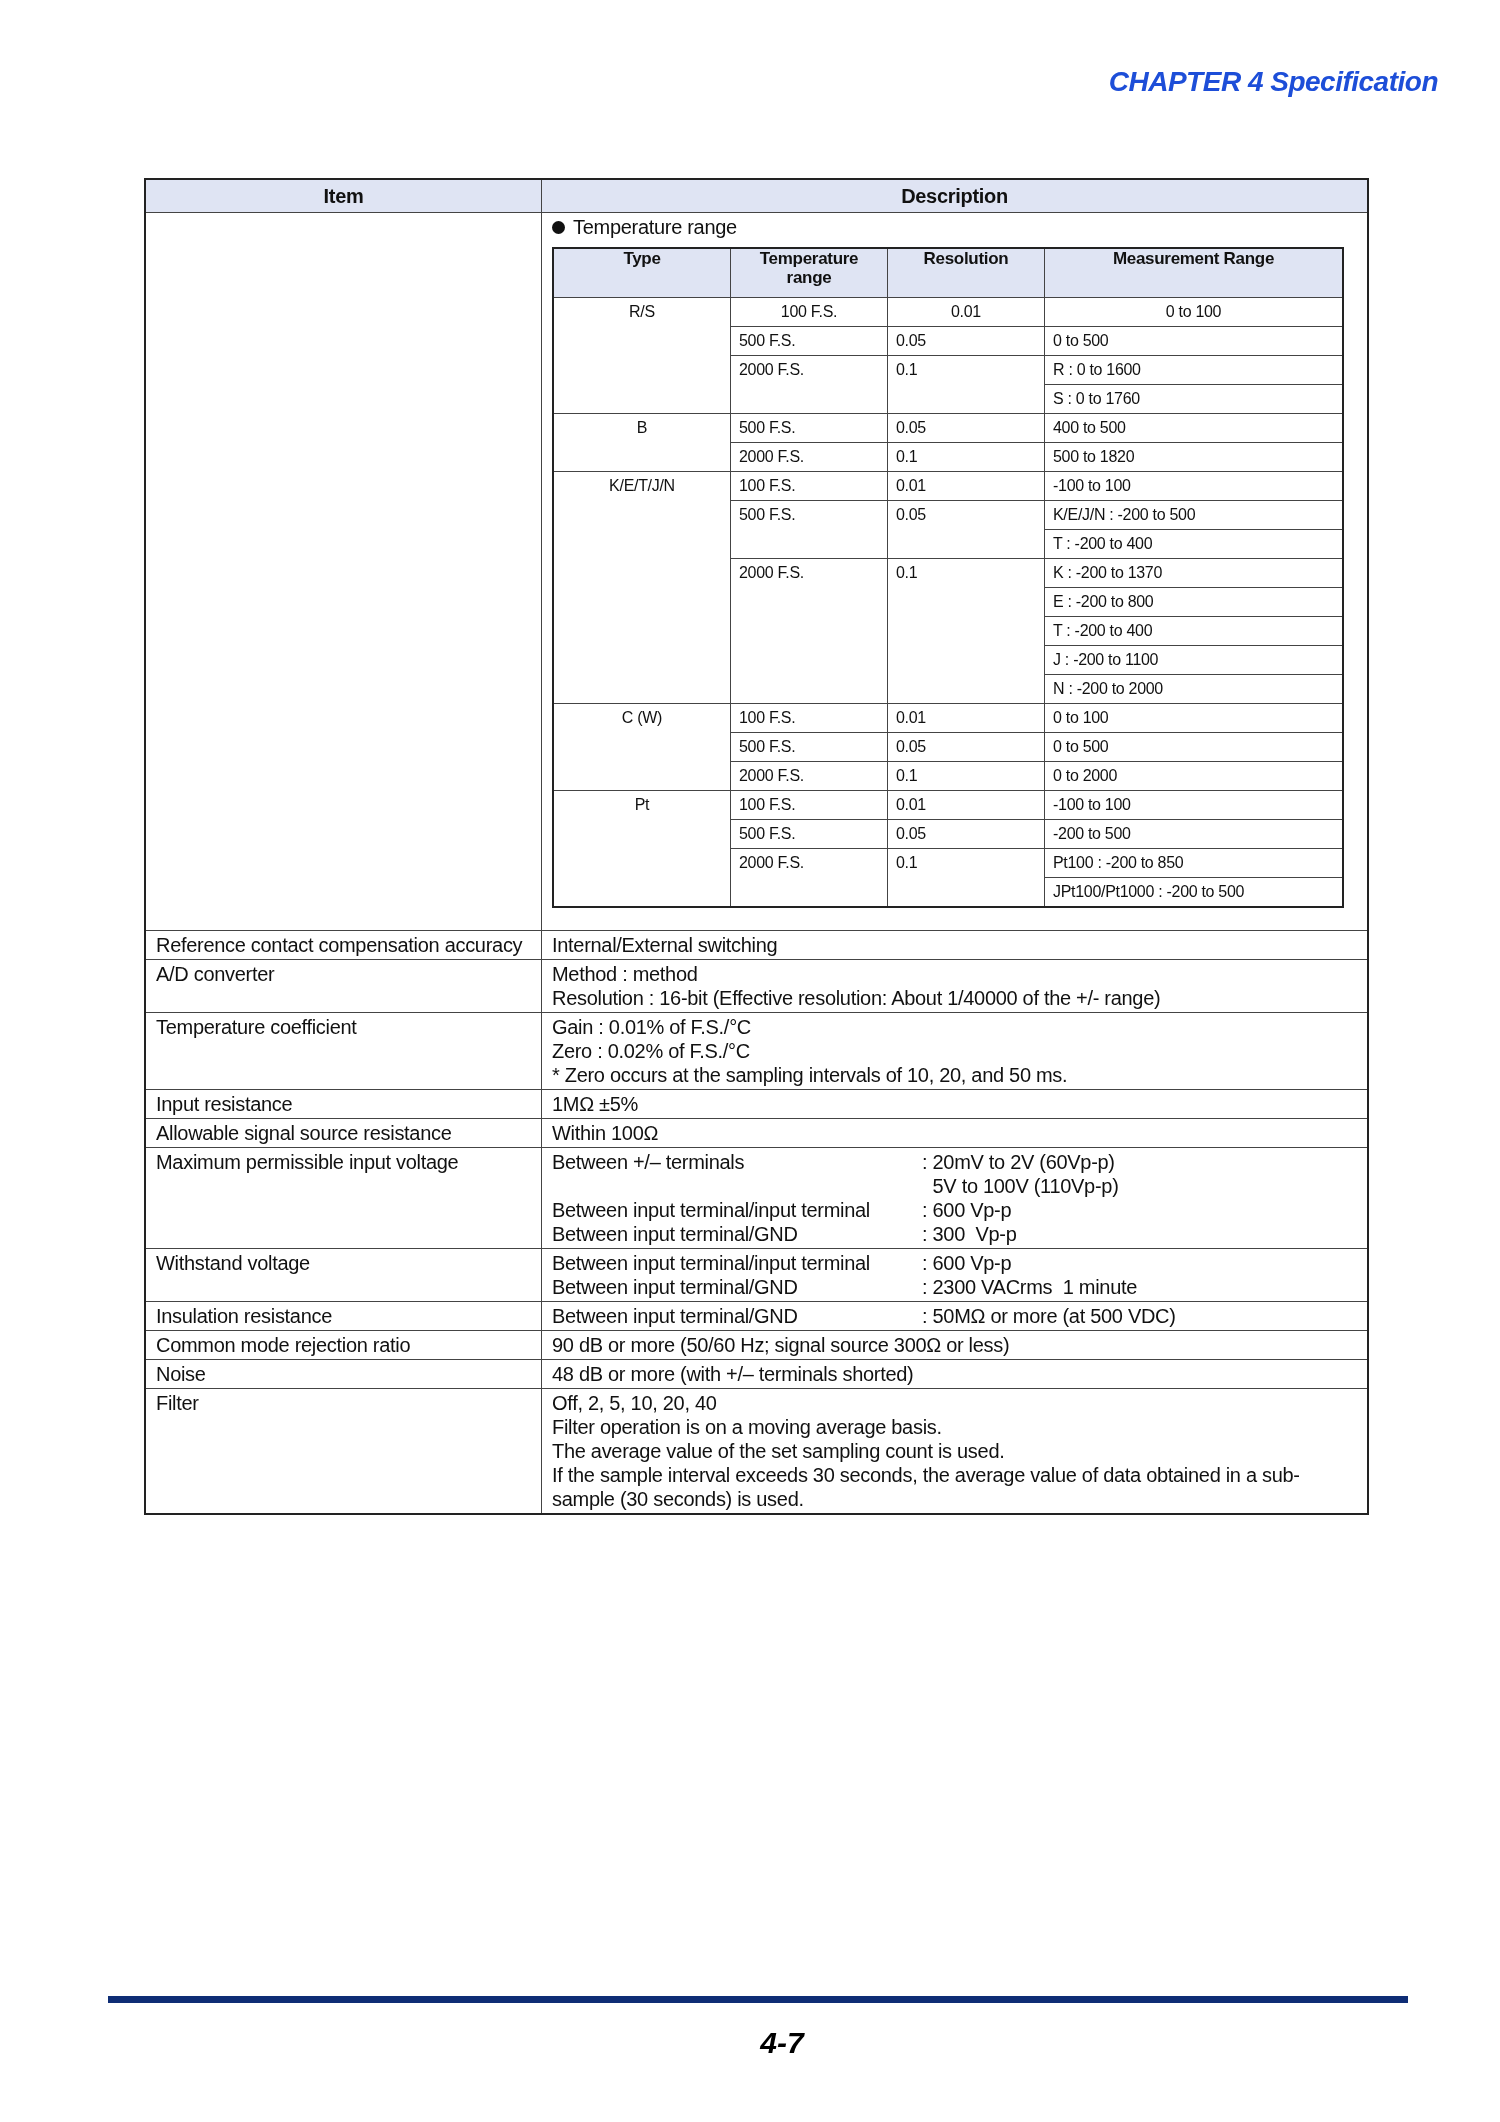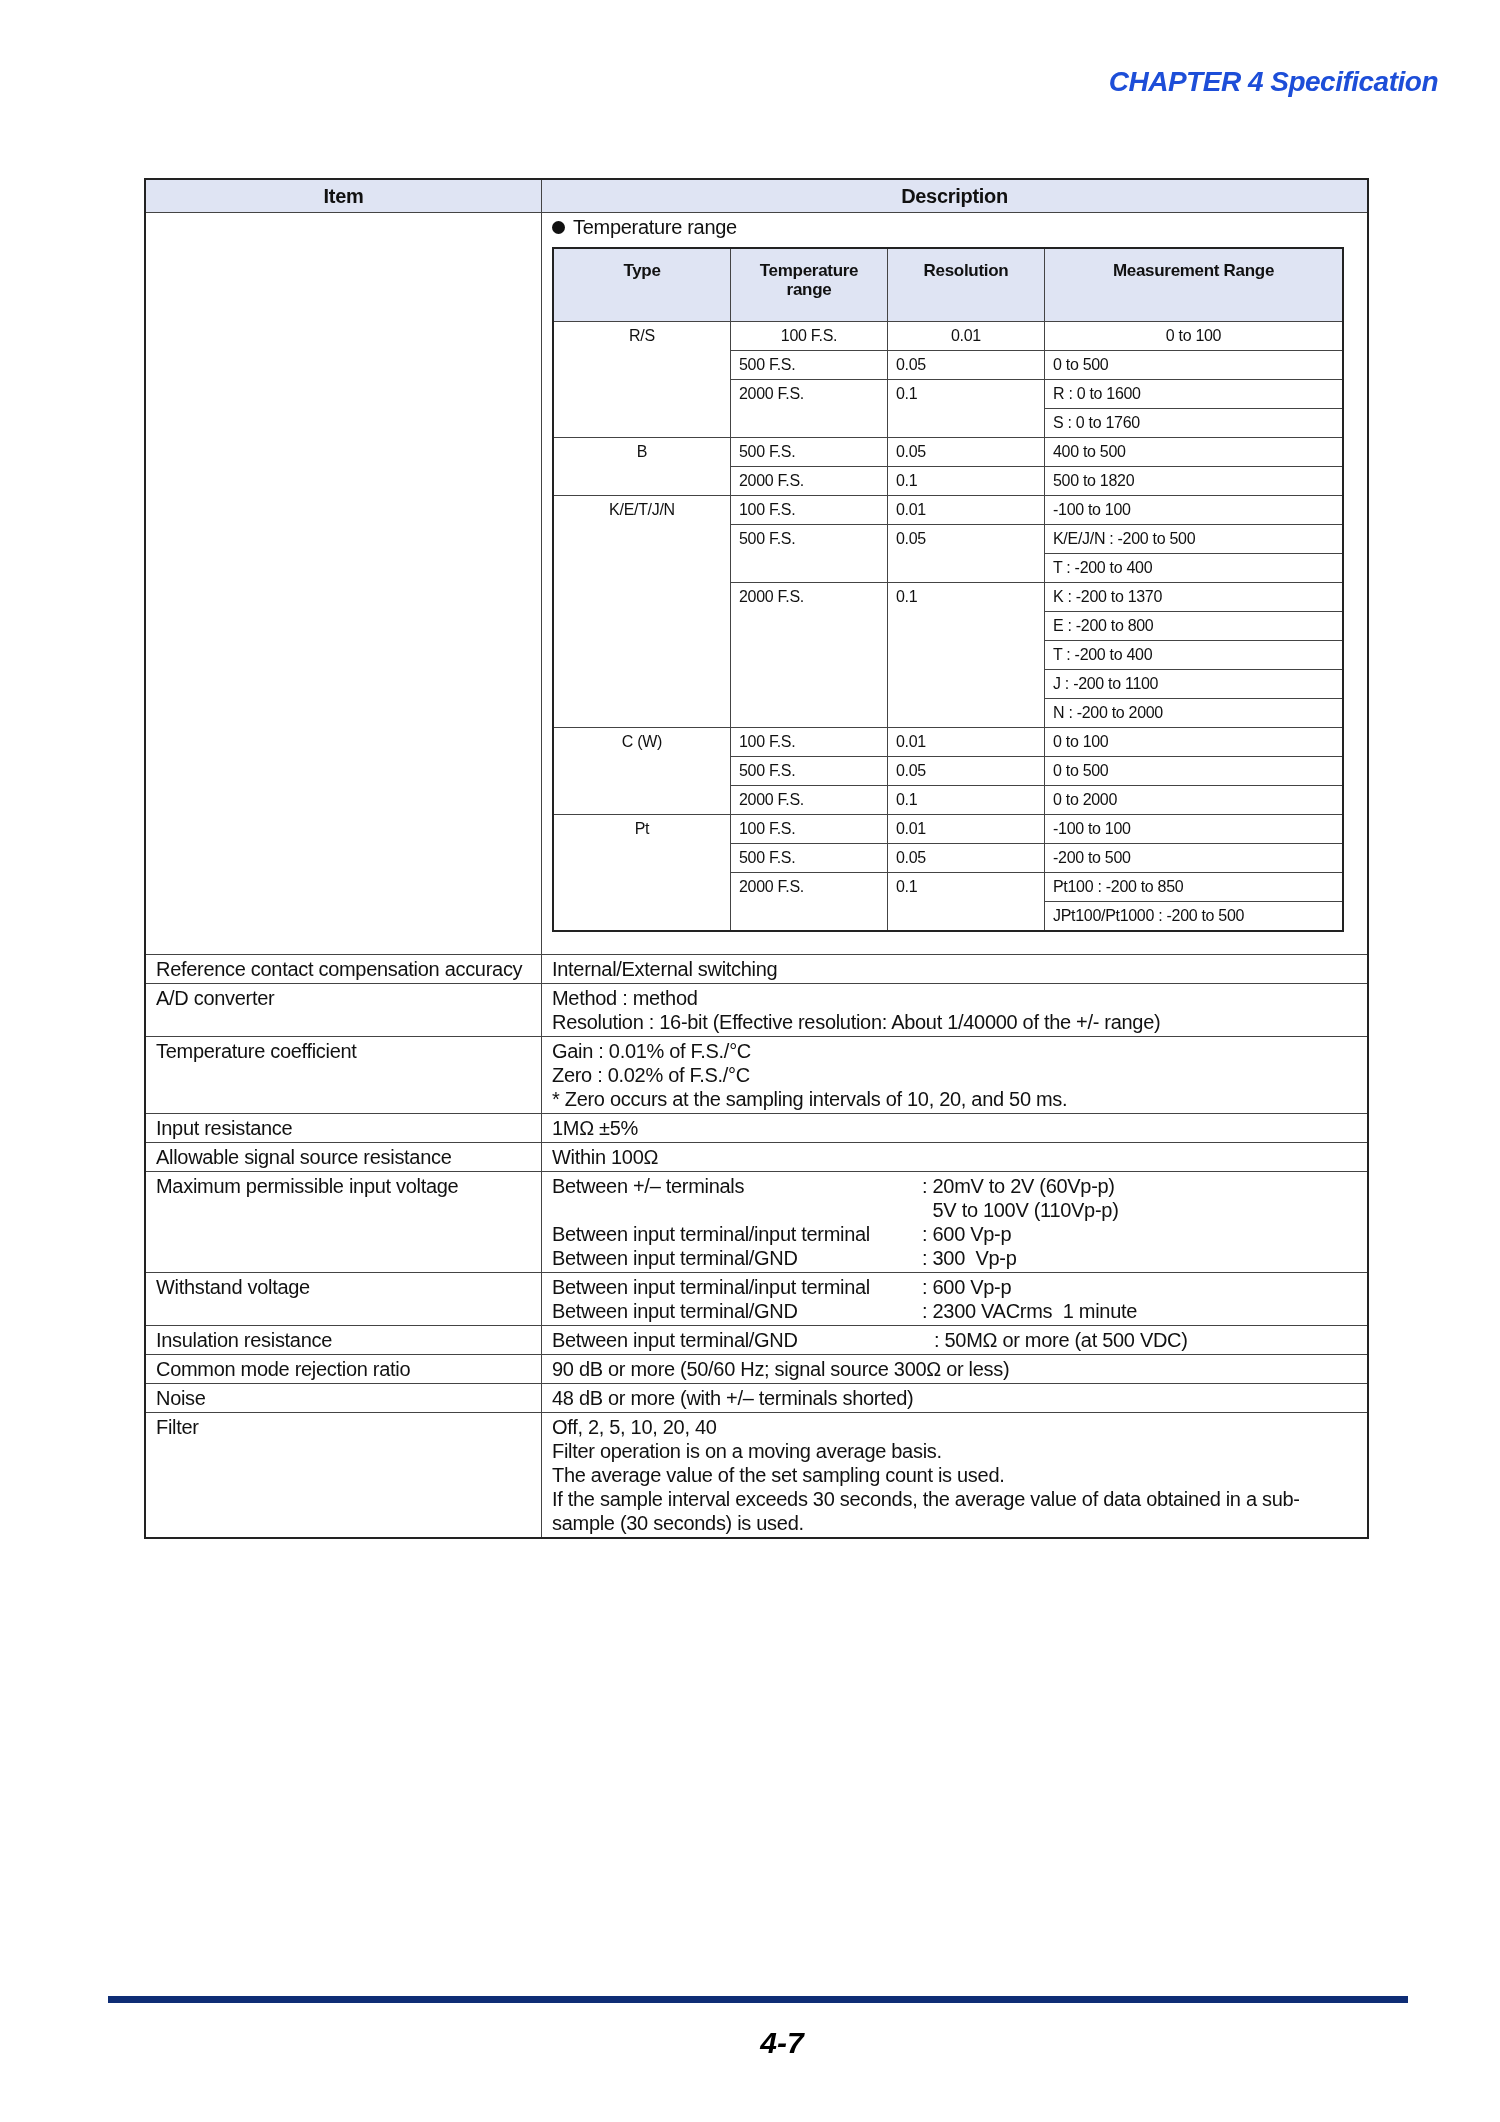--- a/index.html
+++ b/index.html
@@ -28,21 +28,21 @@
   }
   .spec-table td.item { width: 375px; letter-spacing: -0.3px; }
   .spec-table td.desc { letter-spacing: -0.3px; }
   .temp-title { margin: 0 0 8px 0; display: flex; align-items: center; }
   .bullet { display: inline-block; width: 13px; height: 13px; border-radius: 50%; background: #111; margin-right: 8px; }
   .inner-table {
     border-collapse: collapse; border: 2px solid #222; width: 792px;
     font-size: 16px; margin-bottom: 20px;
   }
   .inner-table th {
-    background: #dfe4f3; font-size: 17px; line-height: 19px; padding: 12px 6px; height: 48px;
+    background: #dfe4f3; font-size: 17px; line-height: 19px; padding: 0 6px; height: 48px;
     border: 1.5px solid #444;
   }
   .inner-table td {
     border-left: 1.5px solid #444; border-right: 1.5px solid #444;
     border-top: none; border-bottom: none;
     padding: 0 8px; height: 28px; line-height: 28px; font-size: 16px; letter-spacing: -0.3px;
   }
   .inner-table td.ltop { border-top: 1.5px solid #444; }
   .inner-table td.ctype { text-align: center; width: 160px; }
   .inner-table td.crange { width: 140px; }
@@ -257,21 +257,21 @@
             <span class="k">Between input terminal/GND</span>
             <span class="v" style="white-space: pre;">: 2300 VACrms  1 minute</span>
           </div>
         </td>
       </tr>
       <tr>
         <td class="item">Insulation resistance</td>
         <td class="desc">
           <div class="kv">
             <span class="k">Between input terminal/GND</span>
-            <span class="v" style="white-space: pre; margin-left: 12px;">: 50MΩ or more (at 500 VDC)</span>
+            <span class="v" style="white-space: pre;">: 50MΩ or more (at 500 VDC)</span>
           </div>
         </td>
       </tr>
       <tr>
         <td class="item">Common mode rejection ratio</td>
         <td class="desc">
           <div>90 dB or more (50/60 Hz; signal source 300Ω or less)</div>
         </td>
       </tr>
       <tr>

